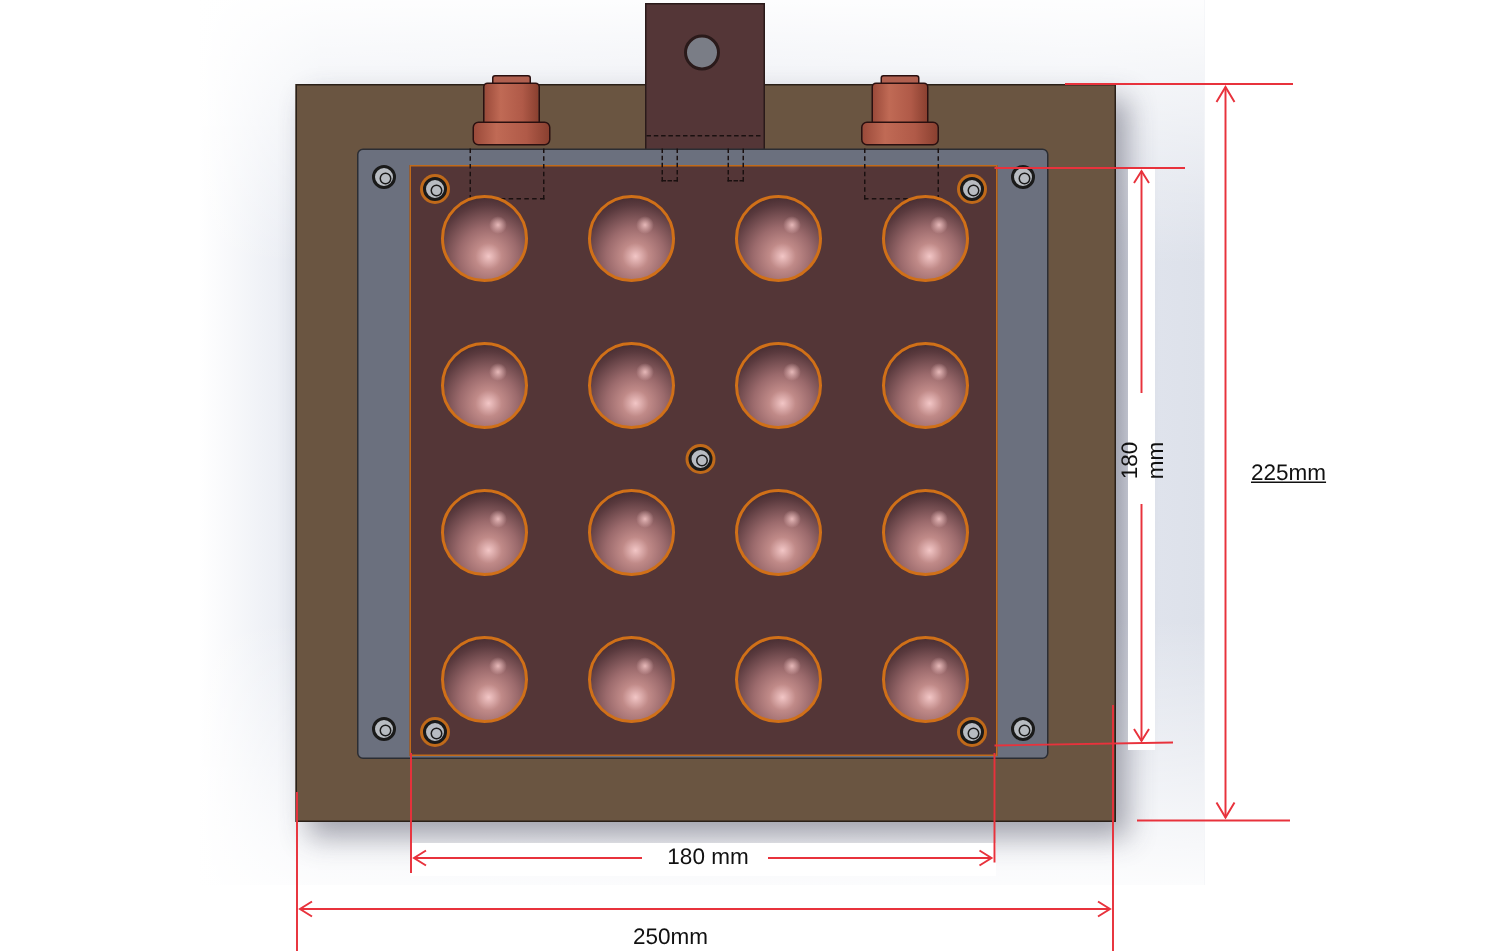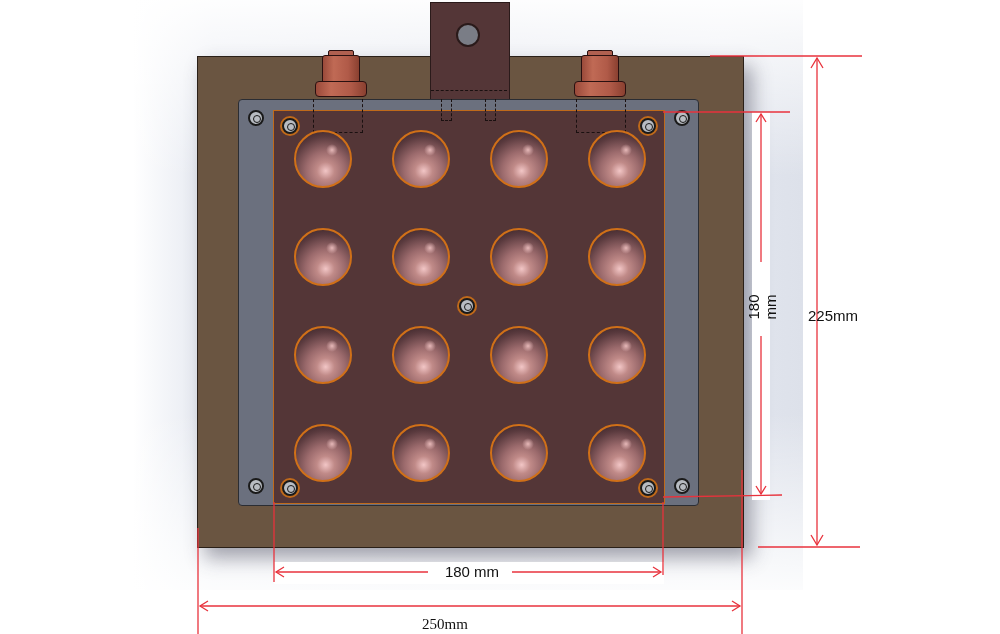--- a/index.html
+++ b/index.html
@@ -115,16 +115,16 @@
     <polyline points="653,567 661,572 653,577"></polyline>
 
     <line x1="198" y1="528" x2="198" y2="634"></line>
     <line x1="742" y1="470" x2="742" y2="634"></line>
     <line x1="200" y1="606" x2="740" y2="606"></line>
     <polyline points="208,601 200,606 208,611"></polyline>
     <polyline points="732,601 740,606 732,611"></polyline>
   </g>
 </svg>
 
-<div class="abs dim-text" style="left:808px;top:307px;background:transparent;">225mm</div>
+<div class="abs dim-text" style="left:834px;top:307px;background:transparent;text-decoration:underline;">225mm</div>
 <div class="abs dim-text" style="left:735px;top:290px;width:54px;text-align:center;transform:rotate(-90deg);">180 mm</div>
 <div class="abs dim-text" style="left:434px;top:563px;width:76px;text-align:center;">180 mm</div>
-<div class="abs dim-text" style="left:422px;top:616px;font-family:Liberation Serif, serif;">250mm</div>
+<div class="abs dim-text" style="left:422px;top:616px;">250mm</div>
 
 </body></html>

